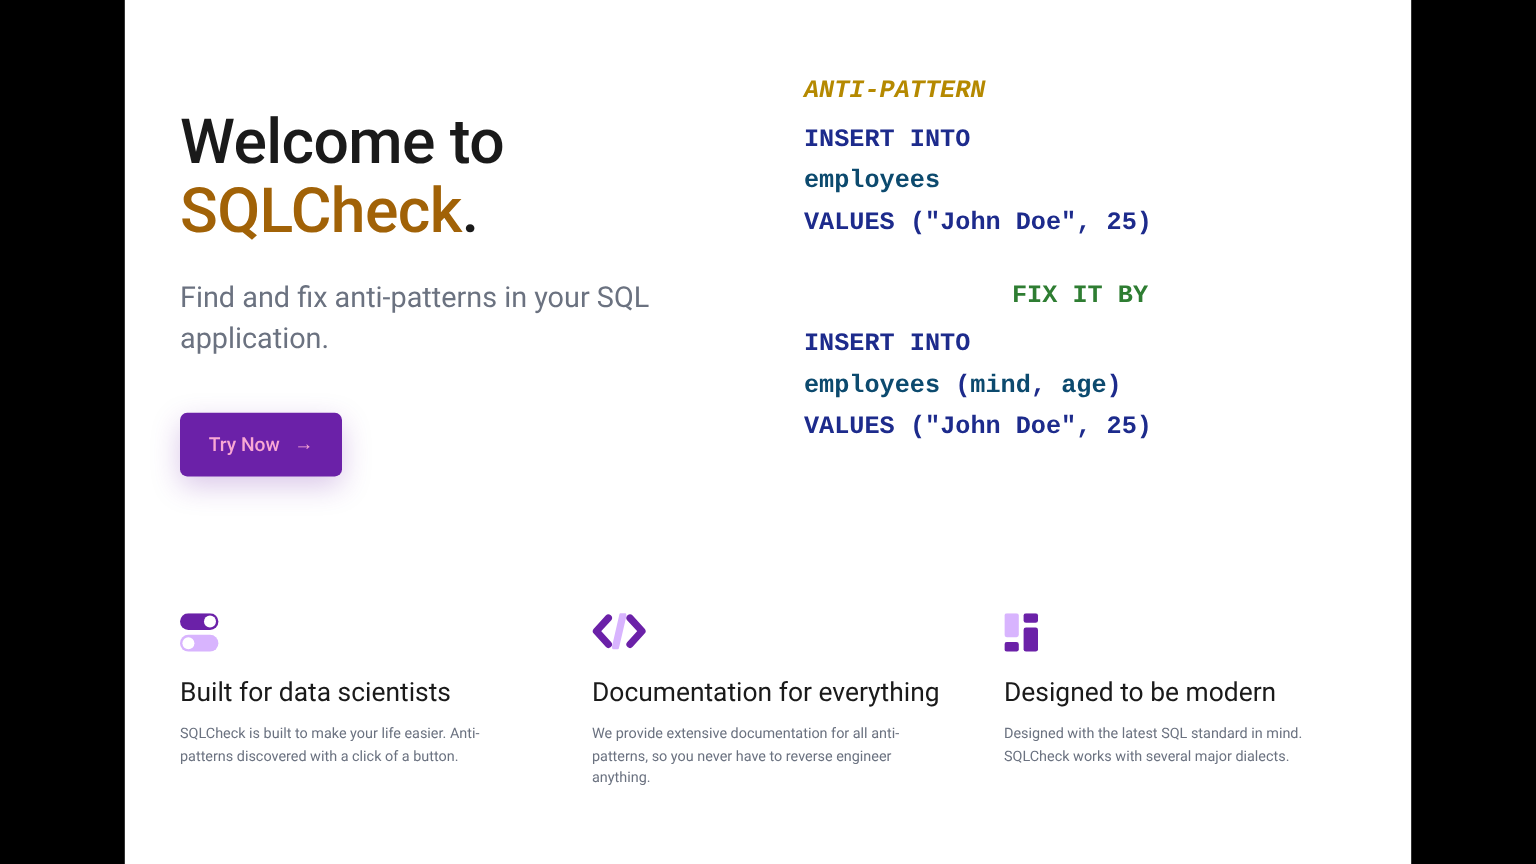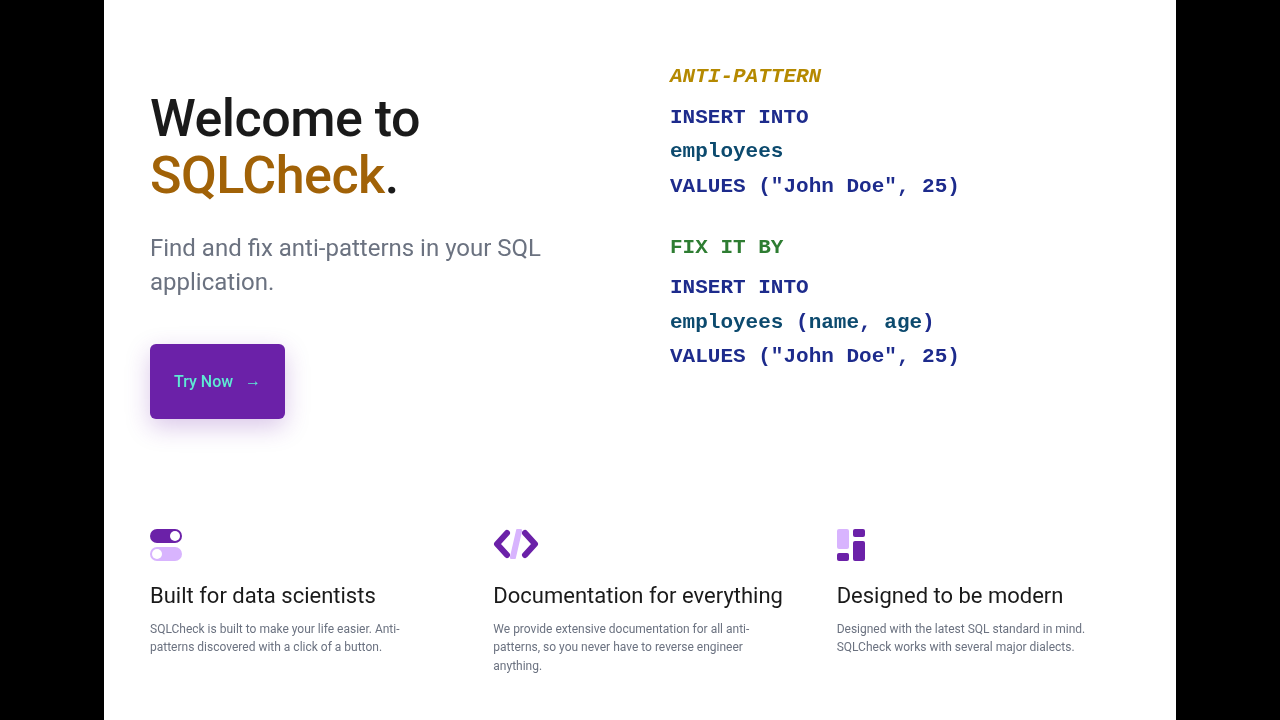--- a/index.html
+++ b/index.html
@@ -43,24 +43,24 @@
     font-size: 24px;
     color: #6b7280;
     line-height: 1.4;
   }
   .try-btn {
     margin-top: 44px;
     display: inline-flex;
     align-items: center;
     gap: 12px;
     background: #6b21a8;
-    color: #5eead4;
+    color: #f9a8d4;
     font-size: 16px;
     font-weight: 500;
-    padding: 28px 24px;
+    padding: 17px 24px;
     border-radius: 6px;
     box-shadow: 0 8px 24px rgba(107,33,168,0.25);
     cursor: pointer;
   }
   .try-btn .arrow { font-size: 16px; line-height: 1; }
   
   .hero-right {
     flex: 1;
     font-family: "Courier New", Courier, monospace;
     font-size: 21px;
@@ -69,21 +69,21 @@
     color: #222;
     padding-top: 0;
   }
   .code-block { margin-bottom: 26px; }
   .tok-kw     { color: #1d2b8c; }  
   .tok-ident  { color: #0c4a6e; }  
   .tok-paren  { color: #1d2b8c; }
   .tok-str    { color: #1d2b8c; }
   .tok-num    { color: #1d2b8c; }
   .hdr-anti   { color: #b58900; font-weight: bold; margin-bottom: 6px; font-style: italic; }
-  .hdr-fix    { color: #2e7d32; font-weight: bold; margin-bottom: 6px; }
+  .hdr-fix    { color: #2e7d32; font-weight: bold; margin-bottom: 6px; text-align: center; }
   
   .features {
     margin-top: 110px;
     display: flex;
     flex-direction: row;
     gap: 50px;
   }
   .feature { flex: 1; }
   .feature-icon {
     width: 44px; height: 36px;
@@ -124,21 +124,21 @@
       <div class="code-block">
         <div class="hdr-anti">ANTI-PATTERN</div>
         <div><span class="tok-kw">INSERT INTO</span></div>
         <div><span class="tok-ident">employees</span></div>
         <div><span class="tok-kw">VALUES</span> <span class="tok-paren">(</span><span class="tok-str">"John Doe"</span><span class="tok-paren">, </span><span class="tok-num">25</span><span class="tok-paren">)</span></div>
       </div>
 
       <div class="code-block">
         <div class="hdr-fix">FIX IT BY</div>
         <div><span class="tok-kw">INSERT INTO</span></div>
-        <div><span class="tok-ident">employees</span> <span class="tok-paren">(</span><span class="tok-ident">name</span><span class="tok-paren">, </span><span class="tok-ident">age</span><span class="tok-paren">)</span></div>
+        <div><span class="tok-ident">employees</span> <span class="tok-paren">(</span><span class="tok-ident">mind</span><span class="tok-paren">, </span><span class="tok-ident">age</span><span class="tok-paren">)</span></div>
         <div><span class="tok-kw">VALUES</span> <span class="tok-paren">(</span><span class="tok-str">"John Doe"</span><span class="tok-paren">, </span><span class="tok-num">25</span><span class="tok-paren">)</span></div>
       </div>
     </div>
 
   </div>
 
   <div class="features">
 
     <div class="feature">
       <div class="feature-icon">

